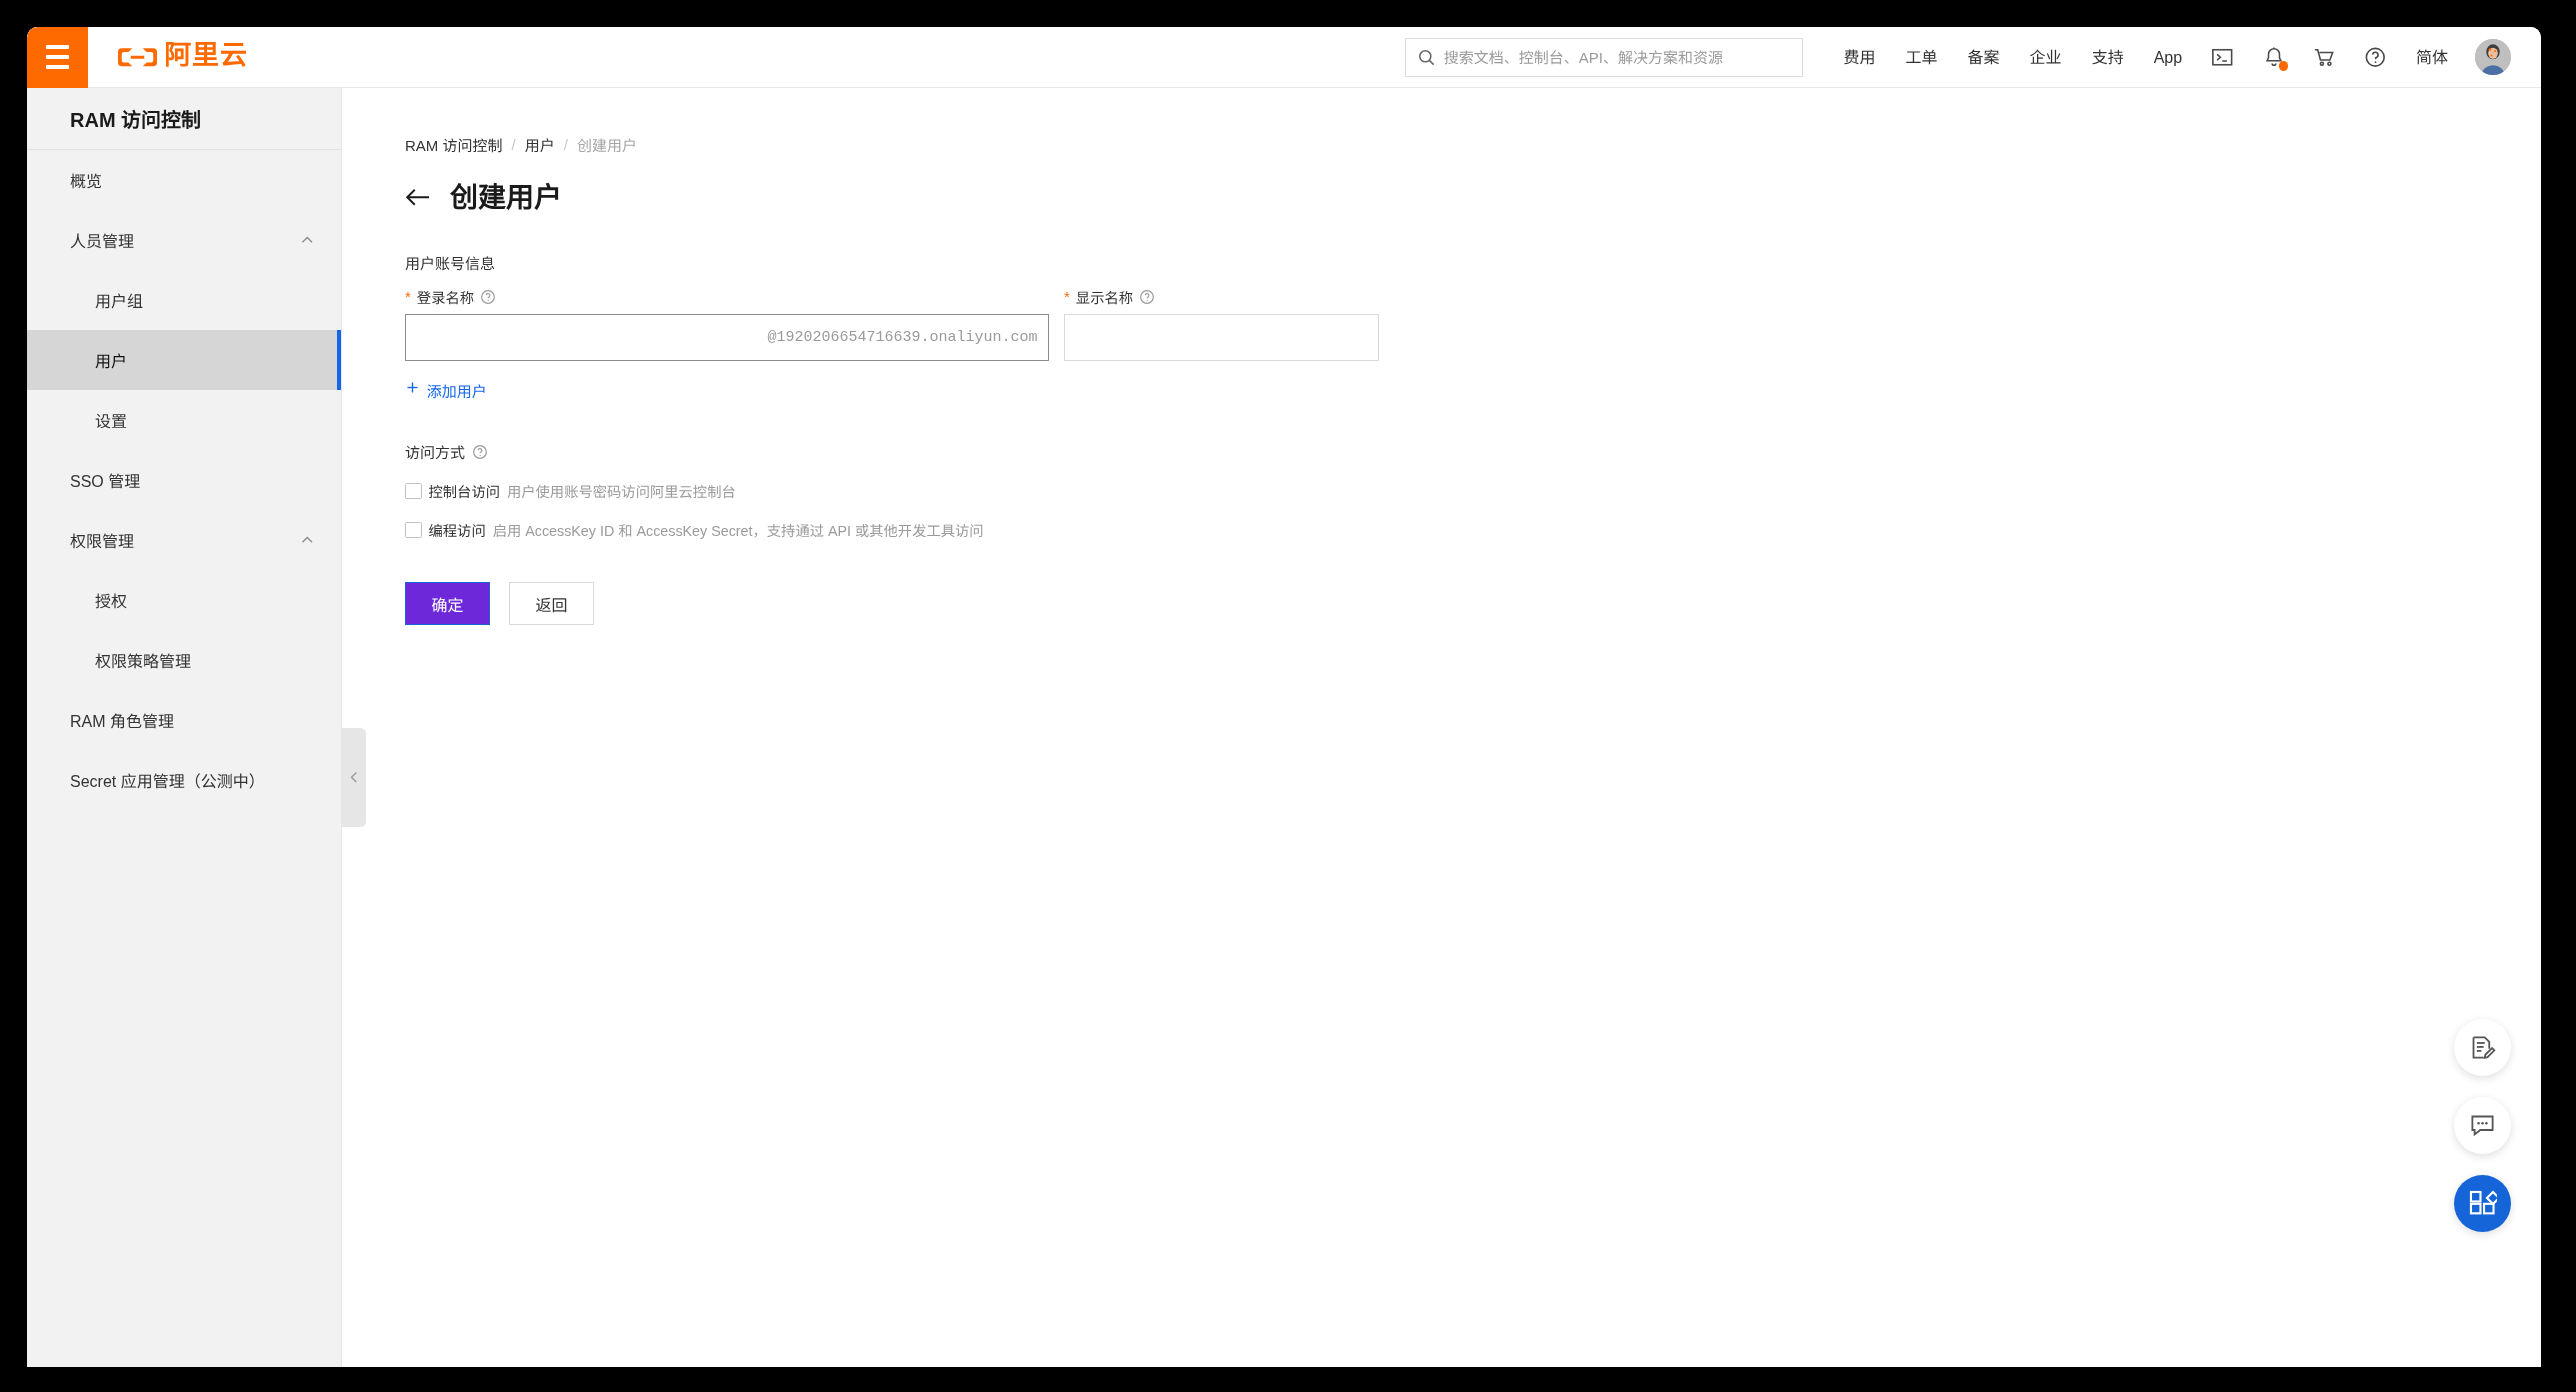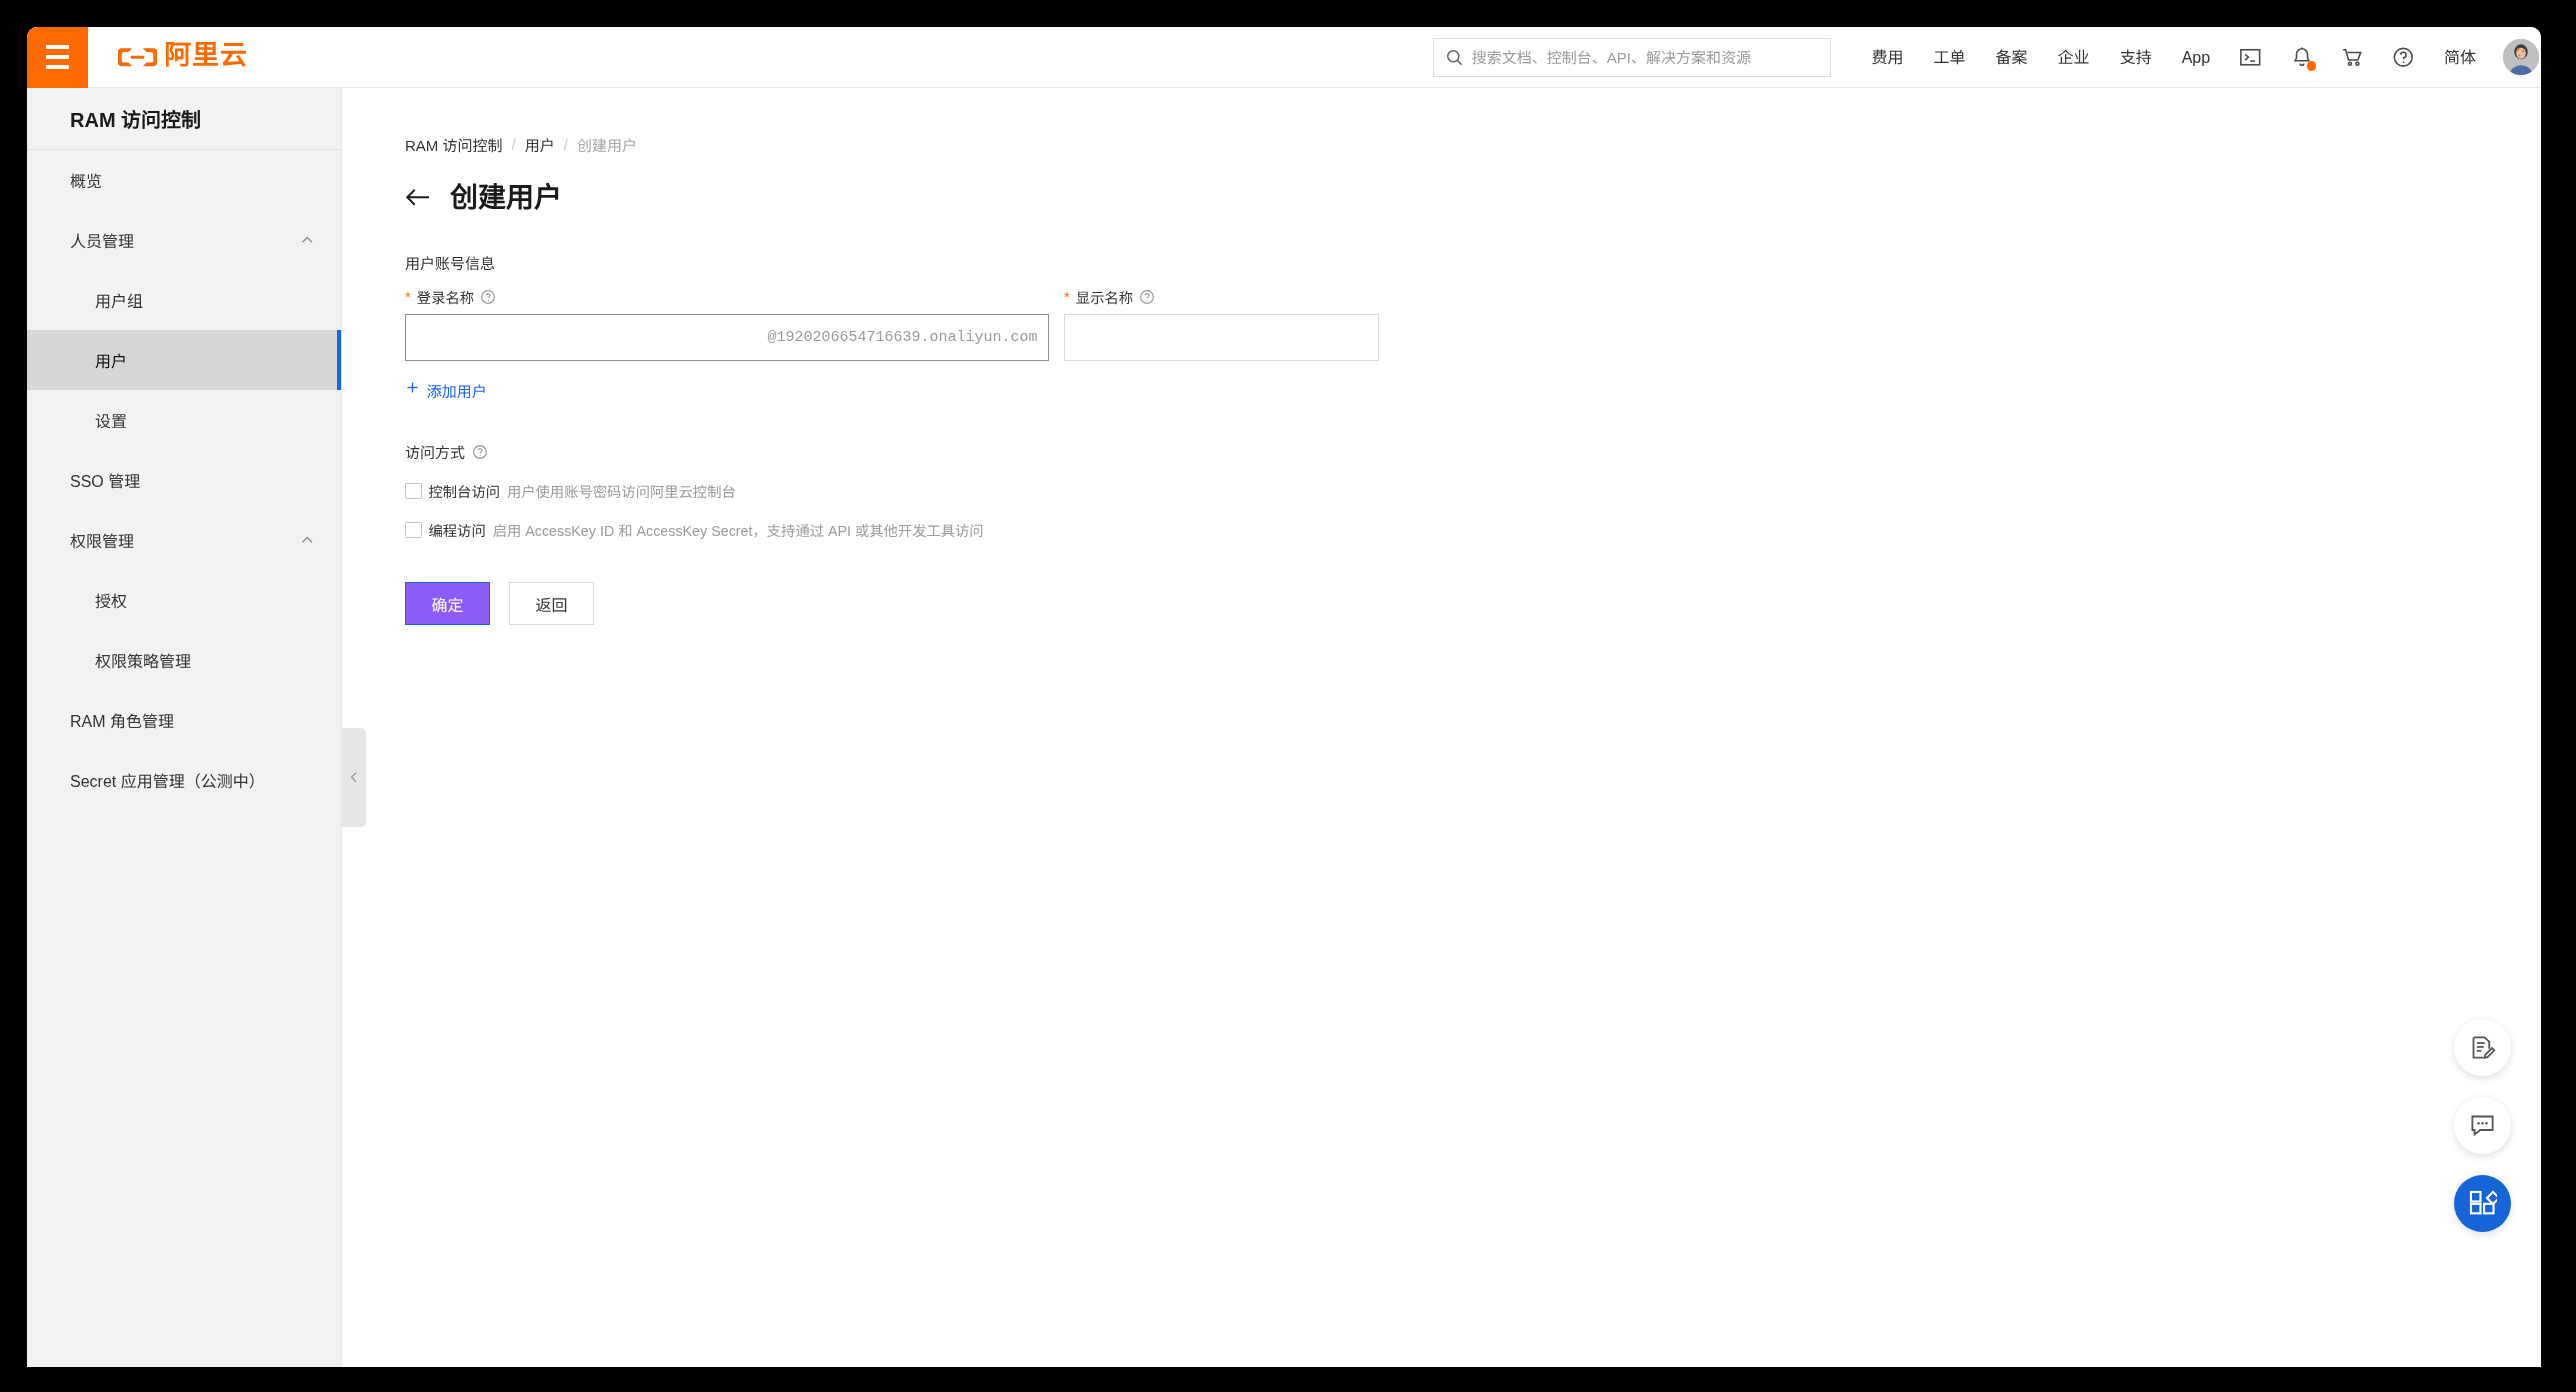--- a/index.html
+++ b/index.html
@@ -70,21 +70,21 @@
     letter-spacing: 0.8px;
     line-height: 1;
     font-family: Liberation Mono, monospace;
   }
 
   #header-right {
     margin-left: auto;
     display: flex;
     align-items: center;
     height: 100%;
-    padding-right: 2px;
+    padding-right: 30px;
   }
   #search-box {
     width: 398px;
     height: 39px;
     border: 0.8px solid #dcdcdc;
     background: #fff;
     display: flex;
     align-items: center;
     padding: 0 10.5px;
     gap: 8.3px;
@@ -309,21 +309,21 @@
     min-width: 85px;
     padding: 0 18px;
     font-size: 16px;
     font-family: inherit;
     cursor: pointer;
     border: 0.8px solid transparent;
     display: flex;
     align-items: center;
     justify-content: center;
   }
-  .btn-primary { background: #8b5cf6; color: #ffffff; border-color: #1565d8; }
+  .btn-primary { background: #6d28d9; color: #ffffff; border-color: #1565d8; }
   .btn-default { background: #ffffff; color: #333333; border-color: #d9d9d9; }
 
   
   #fabs {
     position: absolute;
     right: 30px;
     bottom: 135px;
     display: flex;
     flex-direction: column;
     gap: 21px;

